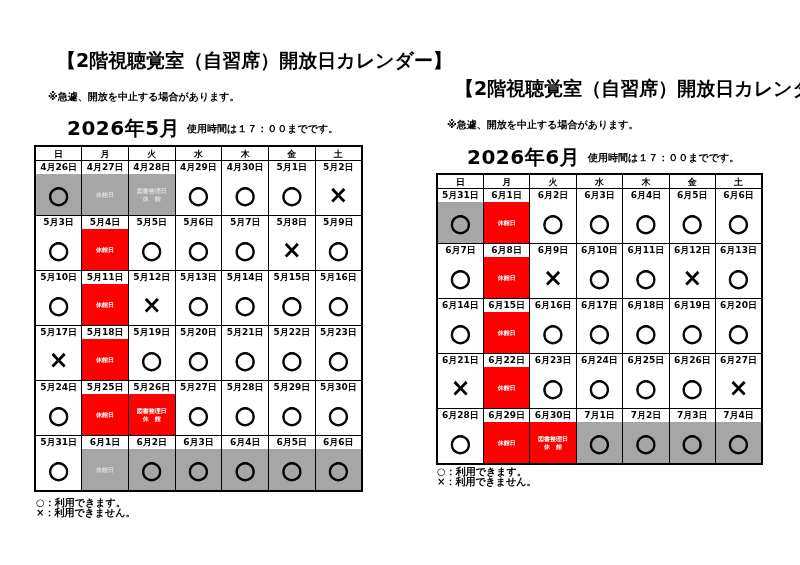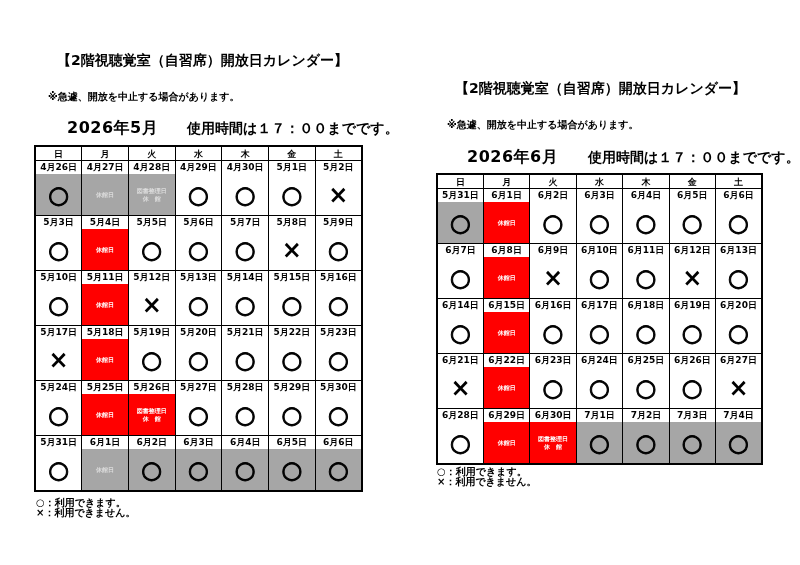--- a/index.html
+++ b/index.html
@@ -3,24 +3,24 @@
 <meta charset="utf-8">
 <style>
   html, body { margin:0; padding:0; }
   body {
     width:800px; height:565px; position:relative; overflow:hidden;
     background:#ffffff; color:#000;
     font-family:"DejaVu Sans", "Liberation Sans", sans-serif;
     font-weight:bold;
   }
   .abs { position:absolute; white-space:nowrap; }
-  .title  { font-size:14px; line-height:16px; }
+  .title  { font-size:19px; line-height:16px; }
   .notice { font-size:10px; line-height:12px; }
-  .month  { font-size:16px; line-height:18px; letter-spacing:0.5px; }
-  .hours  { font-size:14px; line-height:13px; }
+  .month  { font-size:20px; line-height:18px; letter-spacing:0.5px; }
+  .hours  { font-size:10px; line-height:13px; }
   .legend { font-size:10px; line-height:10px; }
   .legend div { white-space:nowrap; }
 
   table.cal {
     position:absolute; border-collapse:collapse; table-layout:fixed;
     border:2px solid #000; background:#fff;
   }
   .cal th {
     height:13px; padding:0; border:1px solid #000;
     font-size:9px; line-height:12px; text-align:center; font-weight:bold;

